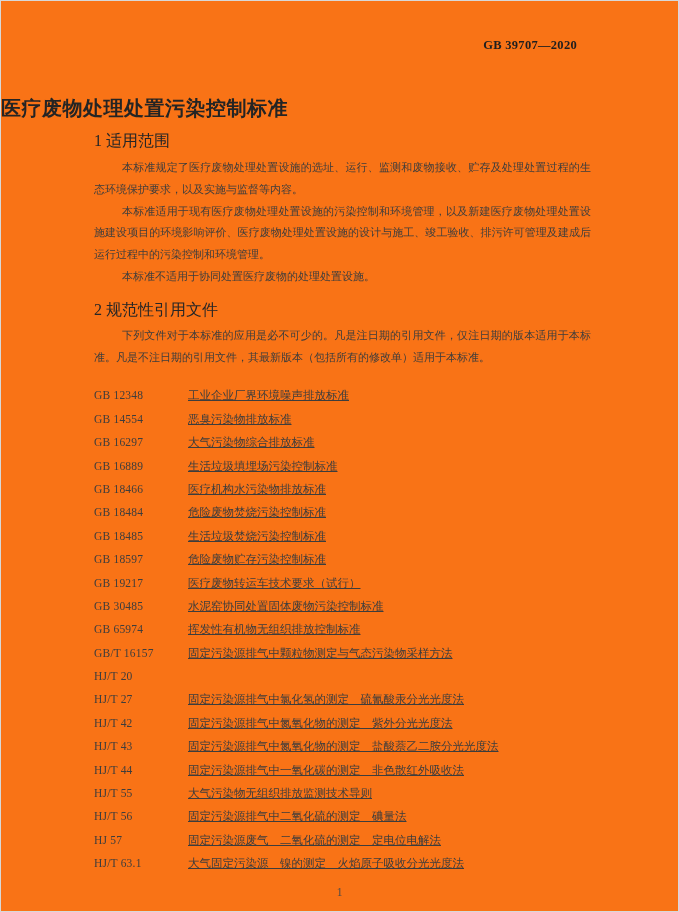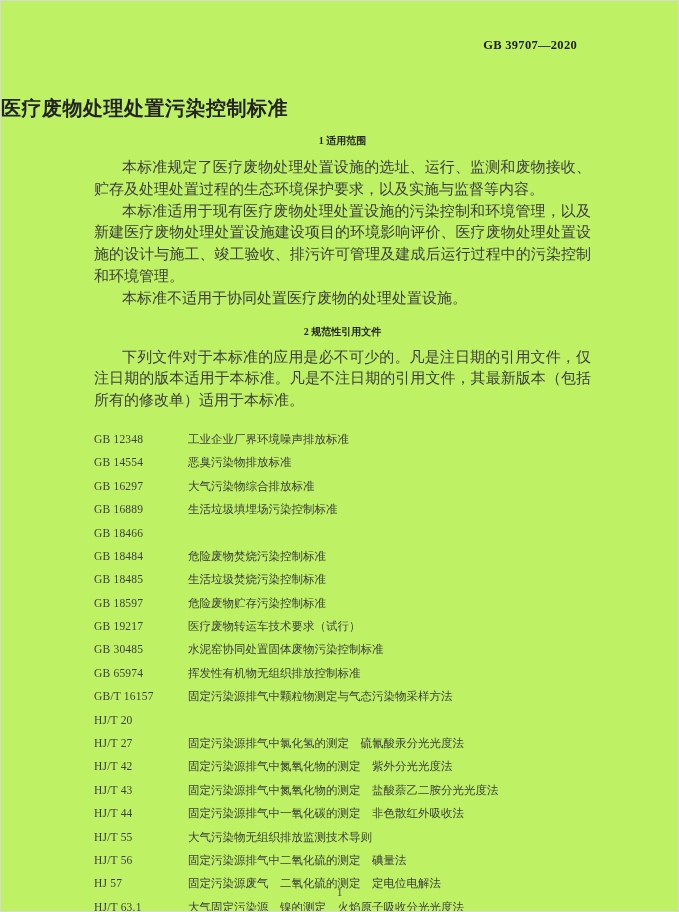--- a/index.html
+++ b/index.html
@@ -2,21 +2,21 @@
 <html><head>
 <meta charset="utf-8">
 <style>
   * { margin:0; padding:0; box-sizing:border-box; }
   html,body { width:679px; height:912px; background:#ffffff; }
   body { font-family:"Liberation Serif","DejaVu Serif",serif; color:#3a3a3a; }
 
   .page {
     position:relative;
     width:679px; height:912px;
-    background:#bef264;
+    background:#f97316;
     border:1px solid #d8d8d8;
     overflow:hidden;
   }
 
   .doc-code {
     position:absolute;
     top:37px; right:101px;
     font-size:12.5px;
     font-weight:bold;
     color:#1f1f1f;
@@ -33,34 +33,33 @@
     letter-spacing:0.5px;
   }
 
   .content {
     position:absolute;
     left:93px; top:131px;
     width:497px;
   }
 
   .section-heading {
-    font-size:10px;
-    font-weight:bold;
+    font-size:16px;
+    font-weight:normal;
     color:#262626;
     line-height:18px;
     margin:0 0 7px 0;
-    text-align:center;
   }
   .section-heading.second {
     margin-top:13px;
     margin-bottom:6px;
   }
 
   .body-para {
-    font-size:15px;
+    font-size:11px;
     line-height:21.8px;
     text-indent:28px;
     text-align:justify;
     color:#3d3d3d;
   }
 
   .ref-list { margin-top:16px; }
 
   .ref-row {
     display:flex;
@@ -68,21 +67,21 @@
     height:23.4px;
     line-height:23.4px;
     font-size:11.5px;
     color:#3d3d3d;
     white-space:nowrap;
   }
   .ref-code {
     flex:0 0 94px;
     letter-spacing:0.2px;
   }
-  .ref-title { flex:1; }
+  .ref-title { flex:1;text-decoration:underline; }
 
   .page-number {
     position:absolute;
     left:0; right:0; bottom:13px;
     text-align:center;
     font-size:11.5px;
     color:#4a4a4a;
   }
 </style>
 </head>
@@ -120,20 +119,21 @@
         <div class="ref-row">
           <span class="ref-code">GB 16297</span>
           <span class="ref-title">大气污染物综合排放标准</span>
         </div>
         <div class="ref-row">
           <span class="ref-code">GB 16889</span>
           <span class="ref-title">生活垃圾填埋场污染控制标准</span>
         </div>
         <div class="ref-row">
           <span class="ref-code">GB 18466</span>
+          <span class="ref-title">医疗机构水污染物排放标准</span>
         </div>
         <div class="ref-row">
           <span class="ref-code">GB 18484</span>
           <span class="ref-title">危险废物焚烧污染控制标准</span>
         </div>
         <div class="ref-row">
           <span class="ref-code">GB 18485</span>
           <span class="ref-title">生活垃圾焚烧污染控制标准</span>
         </div>
         <div class="ref-row">

